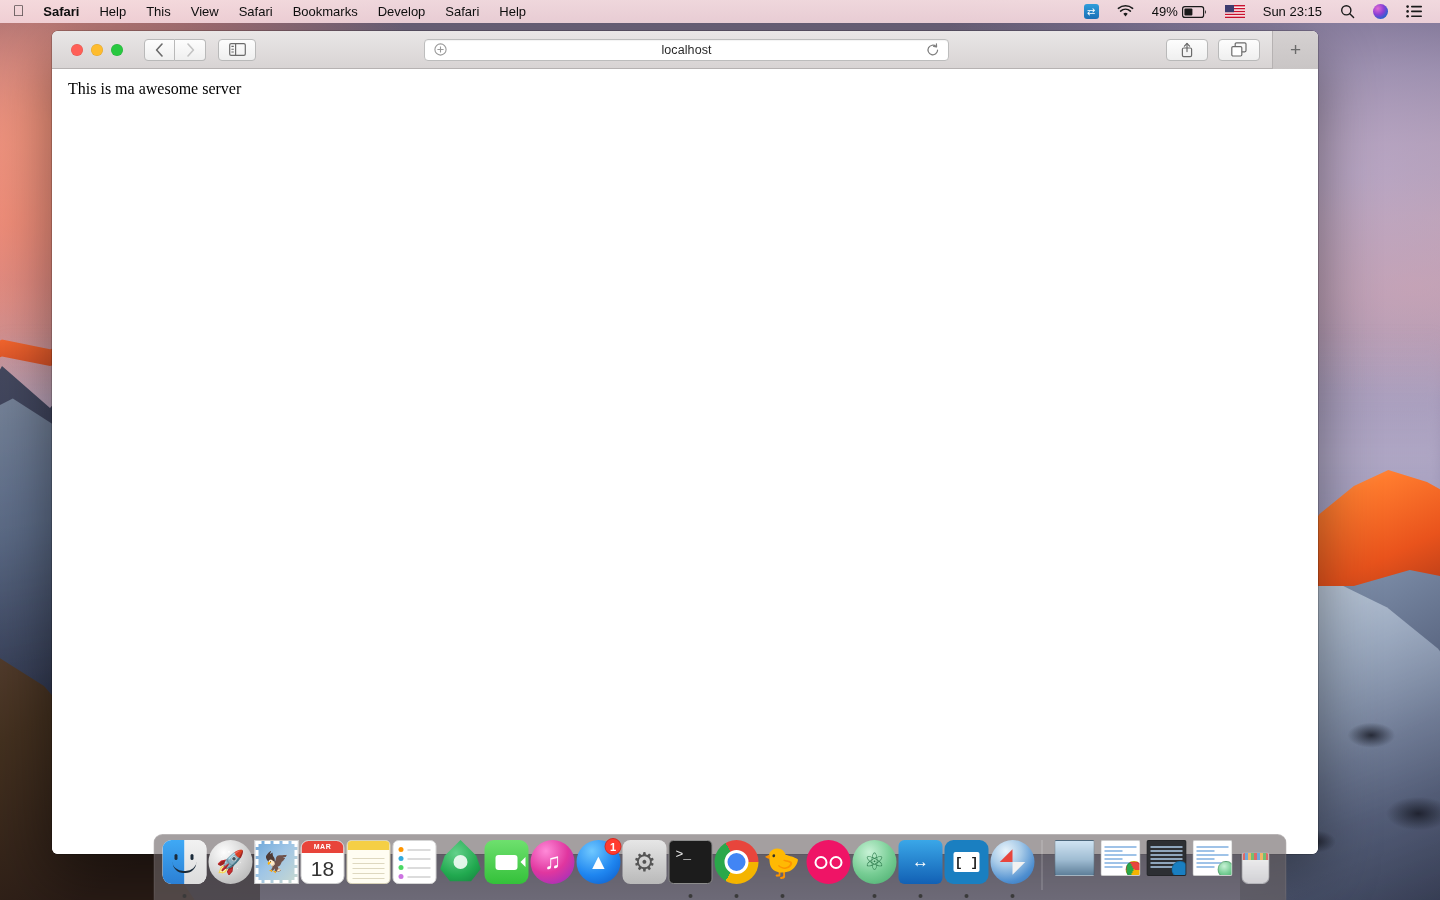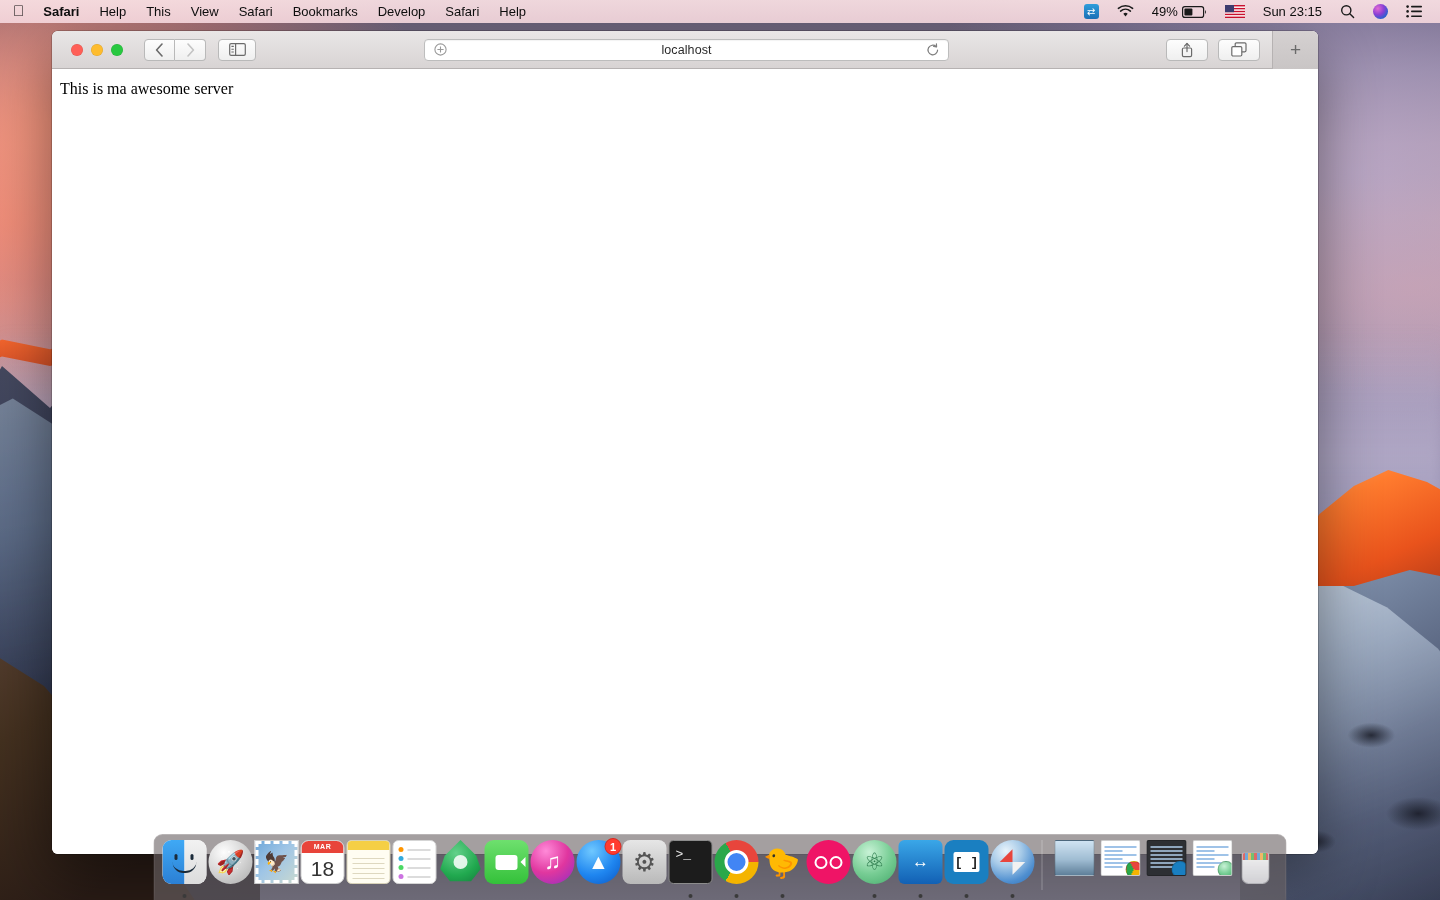--- a/index.html
+++ b/index.html
@@ -180,21 +180,21 @@
     background:linear-gradient(180deg,#d5d1d1 0%,#c9c5c5 100%);
     border-left:1px solid #b6b2b2;
     display:flex; align-items:center; justify-content:center;
     font-size:19px; color:#6a6a6a; font-weight:300;
   }
 
   .page { height:785px; background:#fff; position:relative; }
   .page-text {
     font-family:"Liberation Serif", serif;
     font-size:16px; color:#000;
-    padding:11px 0 0 8px;
+    padding:11px 0 0 16px;
   }
 
   
   #dock {
     position:absolute; left:50%; transform:translateX(-50%);
     bottom:0; height:66px;
     background:rgba(108,100,102,.62);
     border-radius:9px 9px 0 0;
     border-top:1px solid rgba(255,255,255,.22);
     border-left:1px solid rgba(255,255,255,.12);

